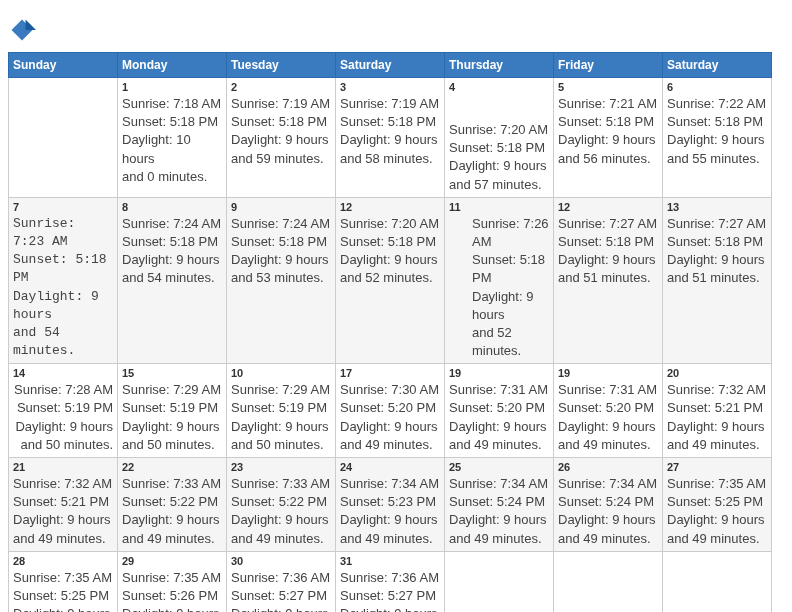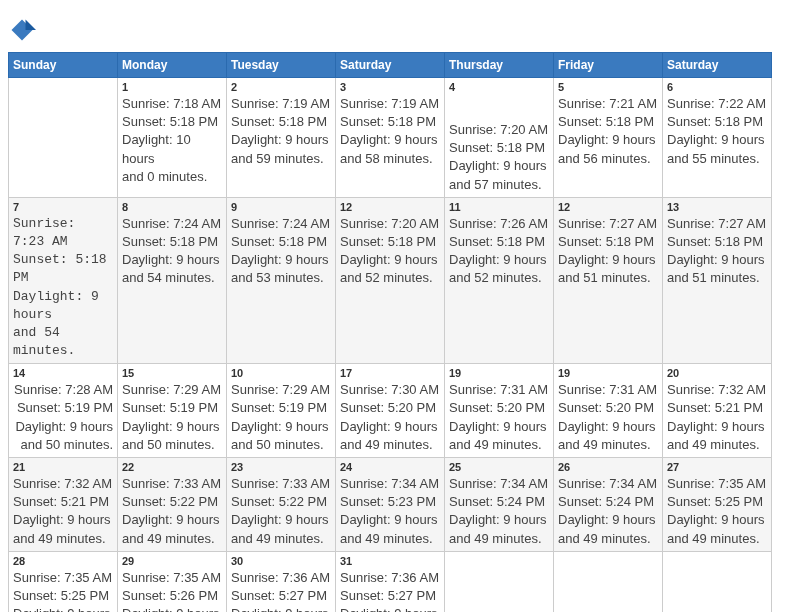--- a/index.html
+++ b/index.html
@@ -206,21 +206,21 @@
           </td>
           <td>
             <span class="day-number">12</span>
             <div class="day-info" style="white-space: pre-line;">Sunrise: 7:20 AM
 Sunset: 5:18 PM
 Daylight: 9 hours
 and 52 minutes.</div>
           </td>
           <td>
             <span class="day-number">11</span>
-            <div class="day-info" style="white-space: pre-line;">Sunrise: 7:26 AM
+            <div class="day-info" style="white-space: pre-line; margin-left: 23px;">Sunrise: 7:26 AM
 Sunset: 5:18 PM
 Daylight: 9 hours
 and 52 minutes.</div>
           </td>
           <td>
             <span class="day-number">12</span>
             <div class="day-info" style="white-space: pre-line;">Sunrise: 7:27 AM
 Sunset: 5:18 PM
 Daylight: 9 hours
 and 51 minutes.</div>

